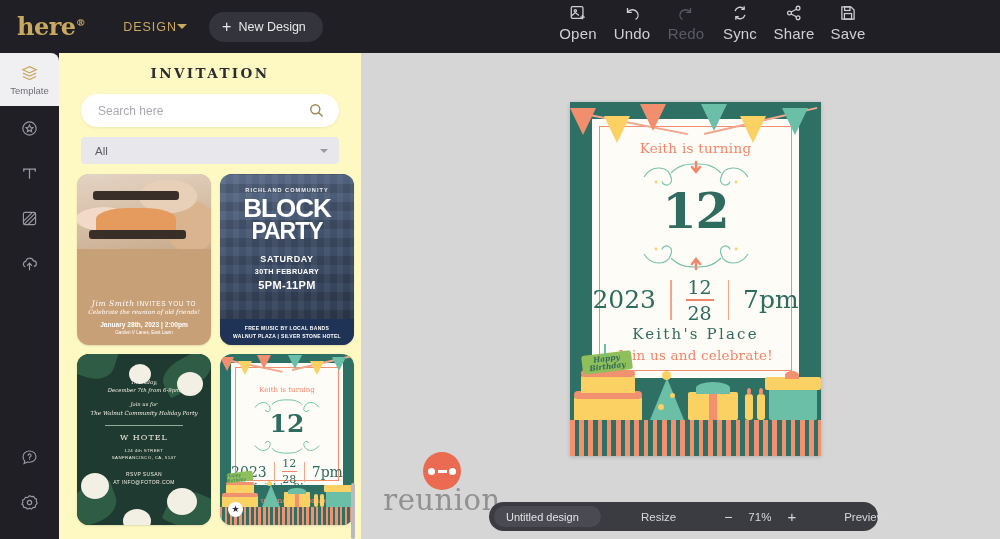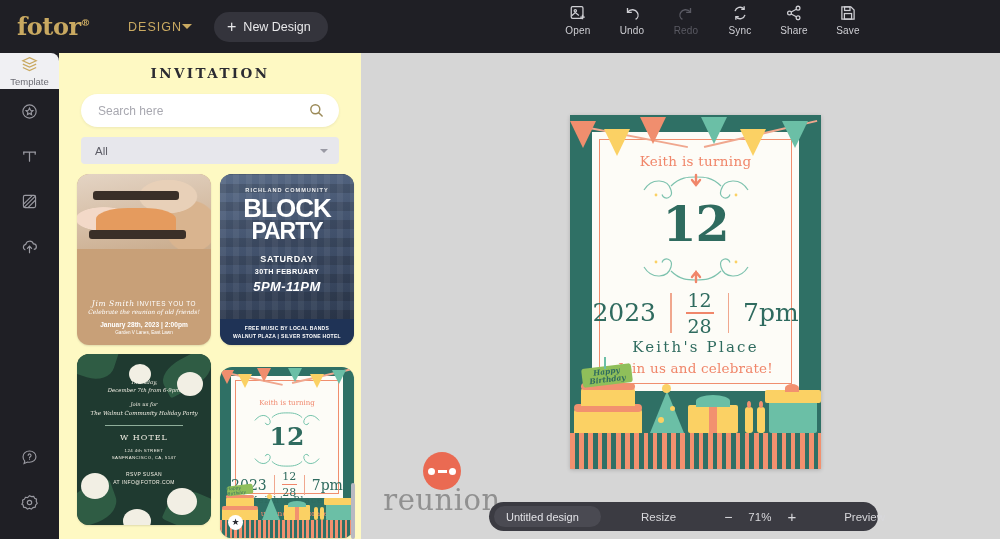--- a/index.html
+++ b/index.html
@@ -34,30 +34,30 @@
     cursor: pointer; border: none;
   }
   .new-design .plus { font-size: 16px; line-height: 1; font-weight: 300; }
 
   .tools { position: absolute; left: 551px; top: 4px; display: flex; }
   .tool {
     width: 54px; display: flex; flex-direction: column; align-items: center;
     gap: 3px; cursor: pointer; color: #cfcfd4;
   }
   .tool.disabled { color: #5a5a63; cursor: default; }
-  .tool .tl { font-size: 10px; letter-spacing: .2px; }
+  .tool .tl { font-size: 15px; letter-spacing: .2px; }
   .tool svg { display: block; }
 
   
   .rail {
     position: absolute; top: 53px; left: 0; width: 59px; height: 486px;
     background: #1f1f25;
   }
   .rail-top {
-    height: 36px; background: #f0f0f3; display: flex; flex-direction: column;
+    height: 53px; background: #f0f0f3; display: flex; flex-direction: column;
     align-items: center; justify-content: center; gap: 2px; cursor: pointer;
     border-top-right-radius: 8px;
   }
   .rail-top .tl { font-size: 9.5px; color: #6d6d75; }
   .rail-item {
     height: 45px; display: flex; align-items: center; justify-content: center;
     cursor: pointer; color: #9a9aa2;
   }
   .rail-bottom { position: absolute; bottom: 14px; left: 0; width: 59px; }
 
@@ -147,21 +147,21 @@
       repeating-linear-gradient(0deg, rgba(0,0,0,.14) 0 9px, transparent 9px 18px),
       linear-gradient(165deg,#5a6c88 0%,#43536e 45%,#2f3c52 100%);
   }
   .c2 .bar { position:absolute;bottom:0;left:0;width:100%;height:15%;background:#1f3356; }
   .c2 .txt { position:absolute;top:0;left:0;width:100%;text-align:center;color:#fff; }
   .c2 .l1 { font-size:5.6px; letter-spacing:1px; margin-top:13px; font-weight:bold; opacity:.9;}
   .c2 .l2 { font-size:26px; font-weight:bold; letter-spacing:-1px; line-height:.95; margin-top:3px; }
   .c2 .l3 { font-size:23px; font-weight:bold; letter-spacing:-1px; line-height:.95; }
   .c2 .l4 { font-size:9px; font-weight:bold; letter-spacing:.6px; margin-top:11px; }
   .c2 .l5 { font-size:7.2px; font-weight:bold; letter-spacing:.4px; margin-top:3px; }
-  .c2 .l6 { font-size:13px; font-weight:bold; letter-spacing:.4px; margin-top:3px;font-style:italic; }
+  .c2 .l6 { font-size:11px; font-weight:bold; letter-spacing:.4px; margin-top:3px; }
   .c2 .foot { position:absolute;bottom:6px;left:0;width:100%;text-align:center;color:#fff; }
   .c2 .f1 { font-size:5px; font-weight:bold; letter-spacing:.3px; }
   .c2 .f2 { font-size:5px; font-weight:bold; letter-spacing:.3px; margin-top:2px; }
 
   
   .c3 { background:#1f3a30; }
   .c3 .leaf { position:absolute; background:#2f5c44; border-radius:50% 6% 50% 6%; }
   .c3 .fl { position:absolute; background:#f2efe4; border-radius:50%; }
   .c3 .txt { position:absolute;top:0;left:0;width:100%;text-align:center;color:#f2efe4; }
   .c3 .l1 { font-family:"DejaVu Serif",serif; font-style:italic; font-size:5.4px; margin-top:25px; }
@@ -177,21 +177,21 @@
   .c3 .l10 { font-size:5px; letter-spacing:.4px; margin-top:2px; }
 
   
   .star-badge {
     position:absolute; left:8px; bottom:8px; width:15px; height:15px;
     background:#fff; border-radius:50%; display:flex; align-items:center;
     justify-content:center; font-size:9px; color:#2b2b32; line-height:1;
   }
 
   
-  .bd { position:relative; background:#2f7065; overflow:hidden;margin-top:13px; }
+  .bd { position:relative; background:#2f7065; overflow:hidden; }
   .bd .inner {
     position:absolute; background:#fdfcf7;
   }
   .bd .ruleline { position:absolute; border:1px solid #f08e6e; }
   .bd .tri {
     position:absolute; width:0; height:0;
     border-left:var(--w) solid transparent; border-right:var(--w) solid transparent;
     border-top:var(--h) solid var(--c);
   }
   .bd .string { position:absolute; height:1.5px; background:#f0a78e; transform-origin:left center; }
@@ -251,21 +251,21 @@
   .bb-minus { margin-left:48px; font-size:14px; }
   .bb-zoom { margin-left:16px; }
   .bb-plus { margin-left:16px; font-size:15px; }
   .bb-prev { margin-left:48px; }
 </style>
 </head>
 <body>
 
 <div class="topbar">
   <div class="logo">
-    <span>fotor</span><span class="reg">®</span>
+    <span>here</span><span class="reg">®</span>
   </div>
 
   <div class="design-menu">
     <span>DESIGN</span>
     <span class="chev"></span>
   </div>
 
   <button class="new-design">
     <span class="plus">+</span>
     <span>New Design</span>

